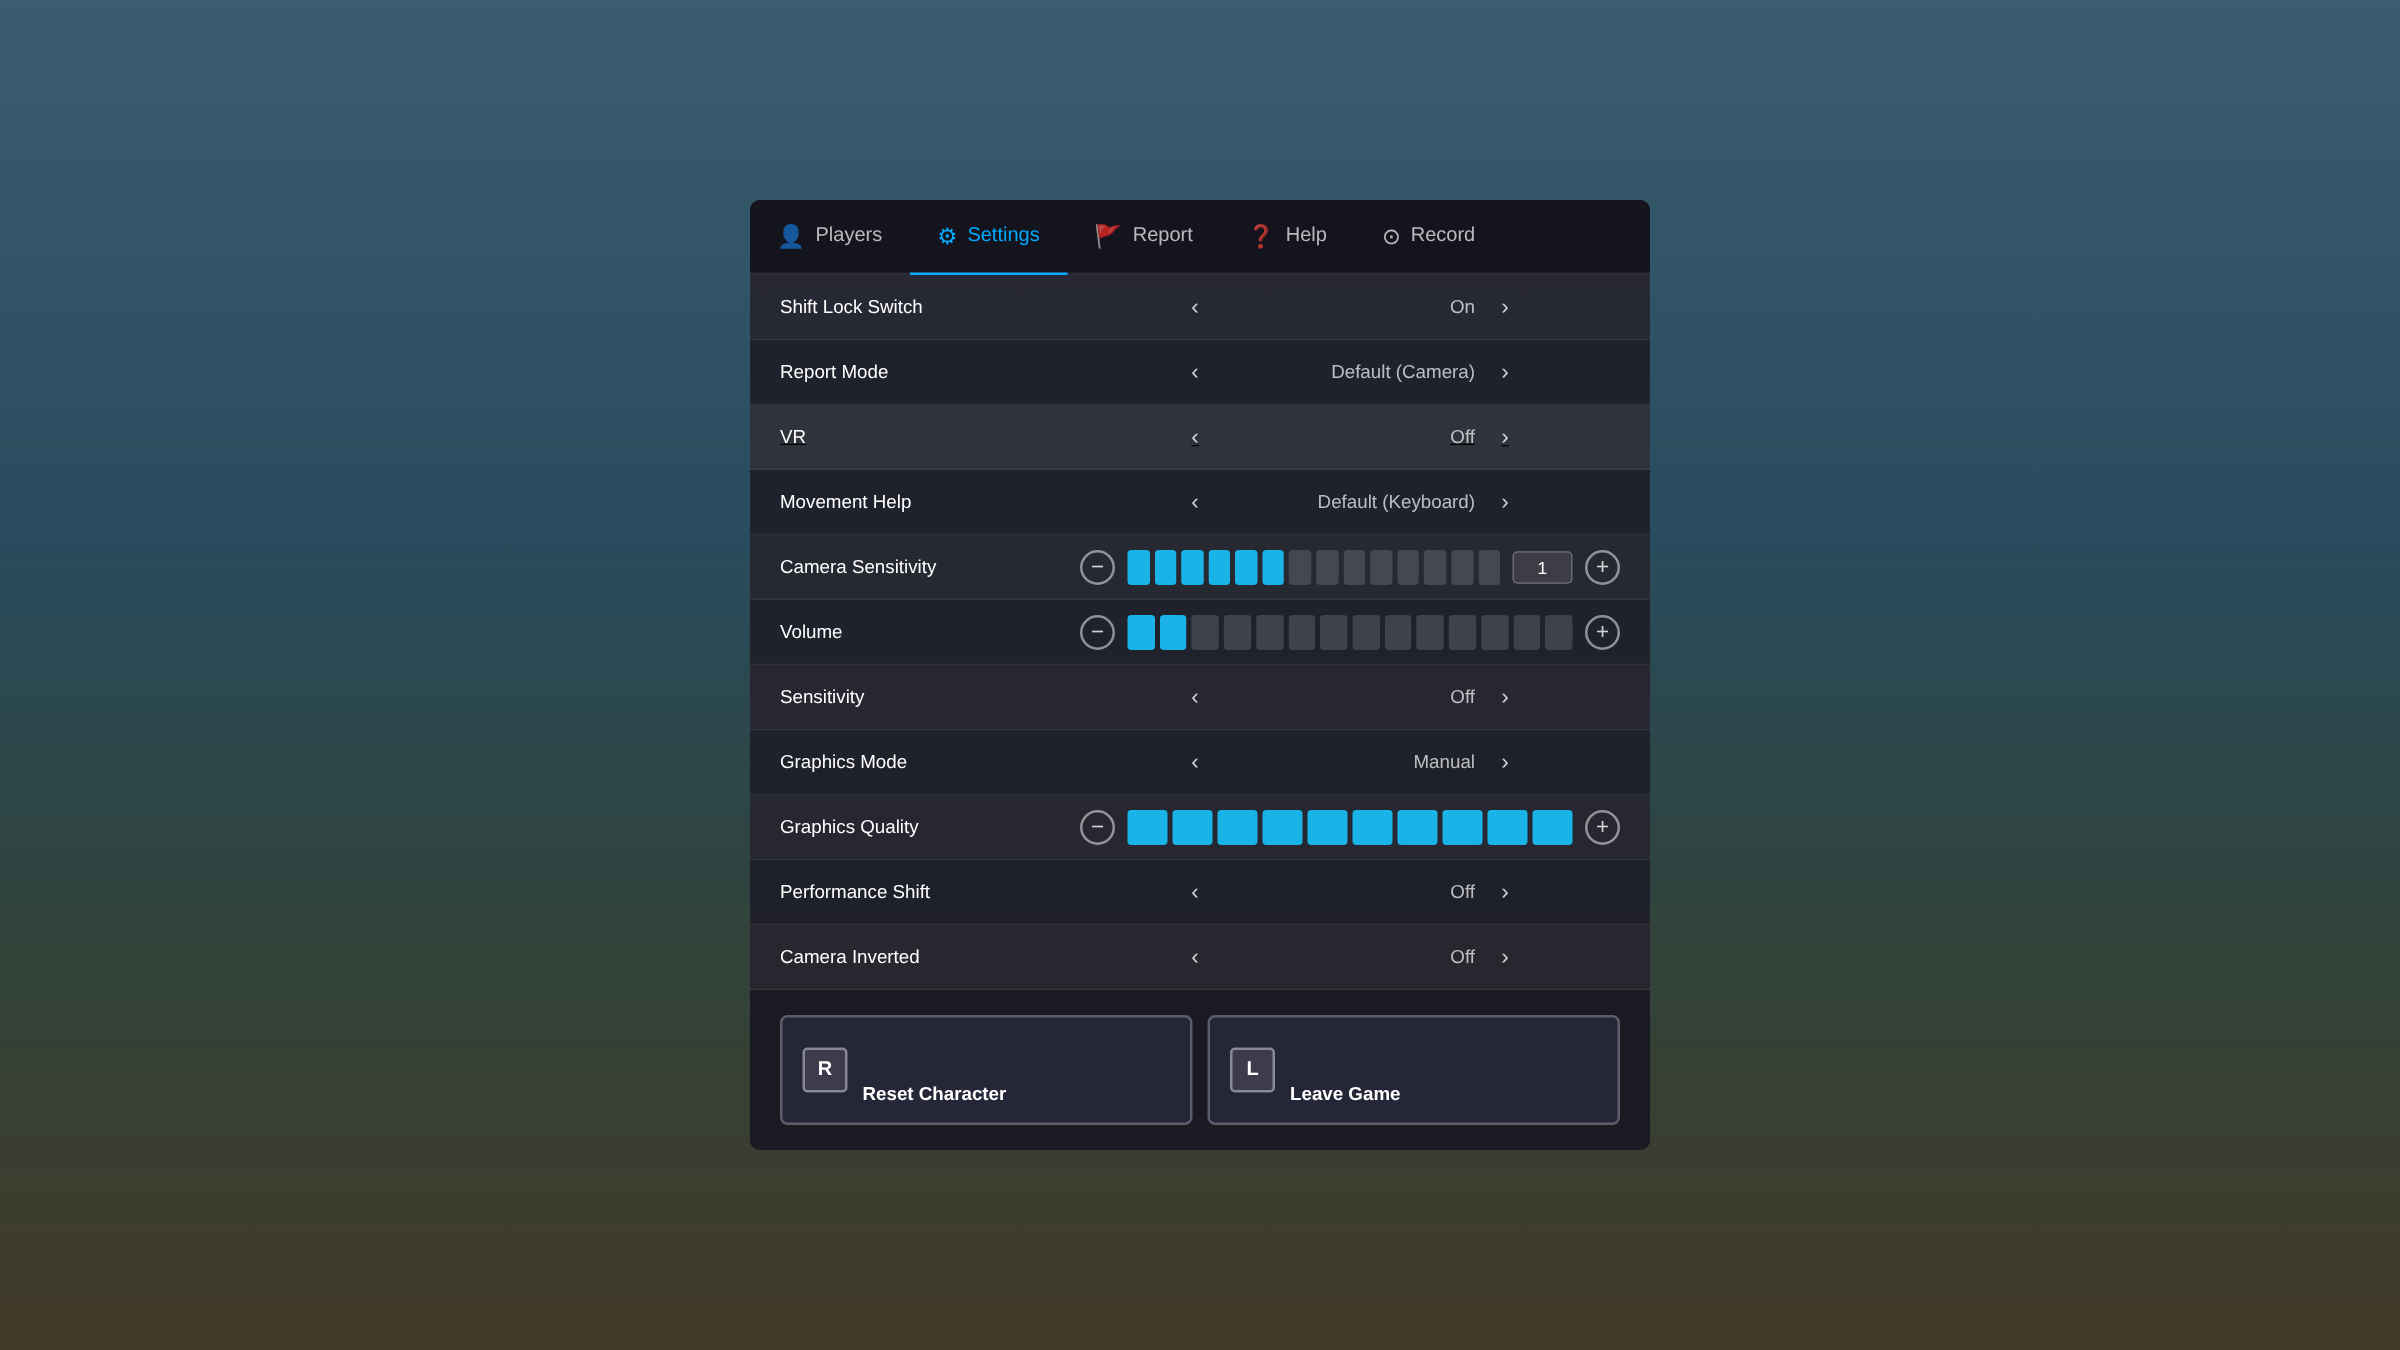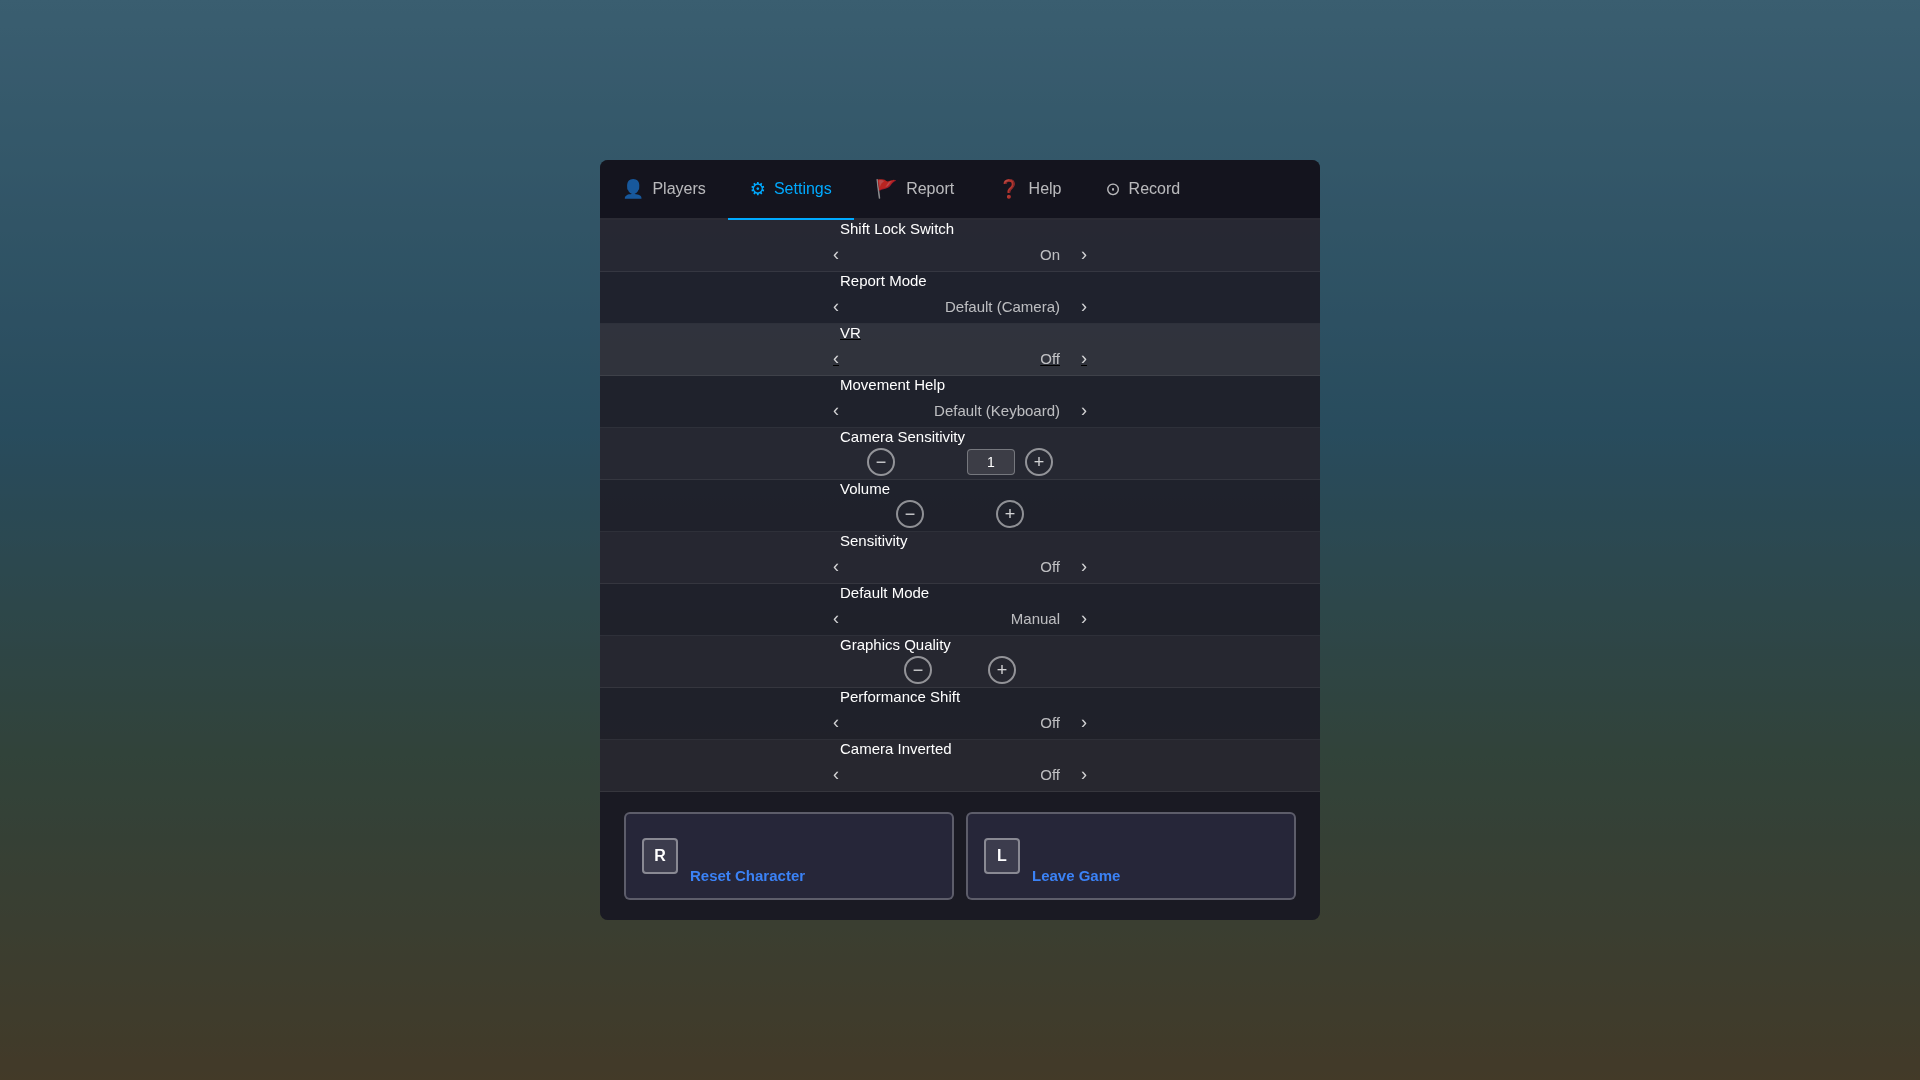--- a/index.html
+++ b/index.html
@@ -77,21 +77,20 @@
     .settings-body {
       padding: 0;
     }
 
     .setting-row {
       display: flex;
       align-items: center;
       padding: 0 24px;
       height: 52px;
       border-bottom: 1px solid rgba(255,255,255,0.07);
-      flex-direction: column;
     }
 
     .setting-row:nth-child(odd) {
       background: rgba(255,255,255,0.03);
     }
 
     .setting-row.highlighted {
       background: rgba(255,255,255,0.08);
       text-decoration: underline;
     }
@@ -210,21 +209,21 @@
       justify-content: center;
       font-size: 16px;
       font-weight: bold;
       color: #fff;
       flex-shrink: 0;
     }
 
     .action-btn-label {
       font-size: 15px;
       font-weight: 600;
-      color: #3b82f6;
+      color: #ffffff;
       margin-top: 39px;
     }
   </style>
 </head>
 <body>
 
 <div class="bg"></div>
 <div class="bg-overlay"></div>
 
 <div class="menu-container">
@@ -339,21 +338,21 @@
       </div>
       <div class="setting-row">
         <div class="setting-label">Sensitivity</div>
         <div class="setting-control">
       <span class="arrow-btn">‹</span>
       <span class="setting-value">Off</span>
       <span class="arrow-btn">›</span>
     </div>
       </div>
       <div class="setting-row">
-        <div class="setting-label">Default Mode</div>
+        <div class="setting-label">Graphics Mode</div>
         <div class="setting-control">
       <span class="arrow-btn">‹</span>
       <span class="setting-value">Manual</span>
       <span class="arrow-btn">›</span>
     </div>
       </div>
       <div class="setting-row">
         <div class="setting-label">Graphics Quality</div>
         <div class="setting-control">
       <div class="slider-container">

